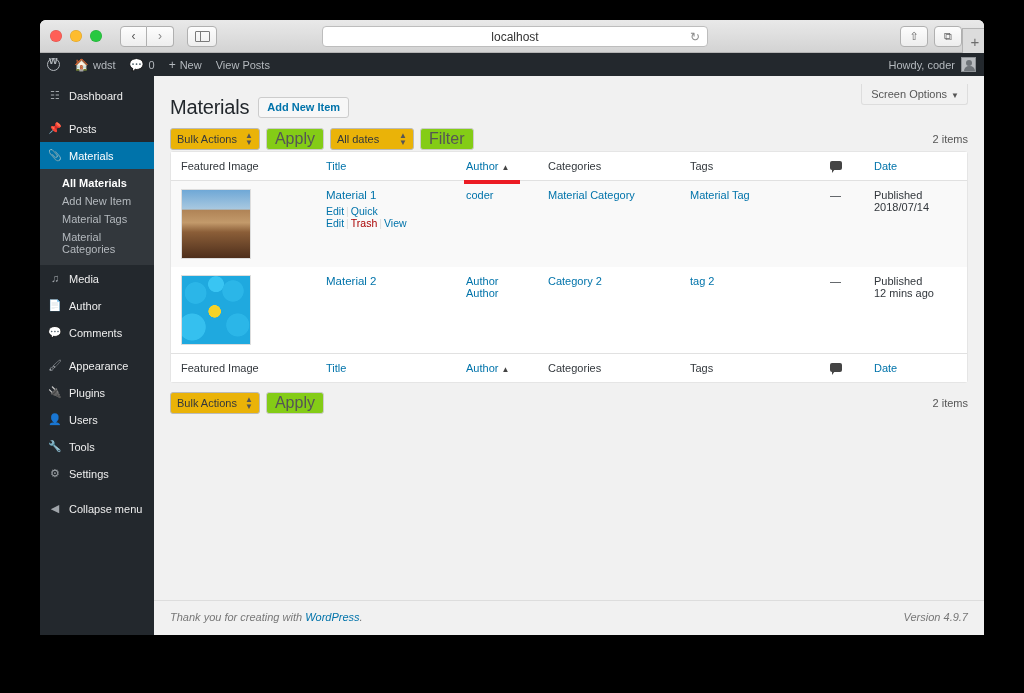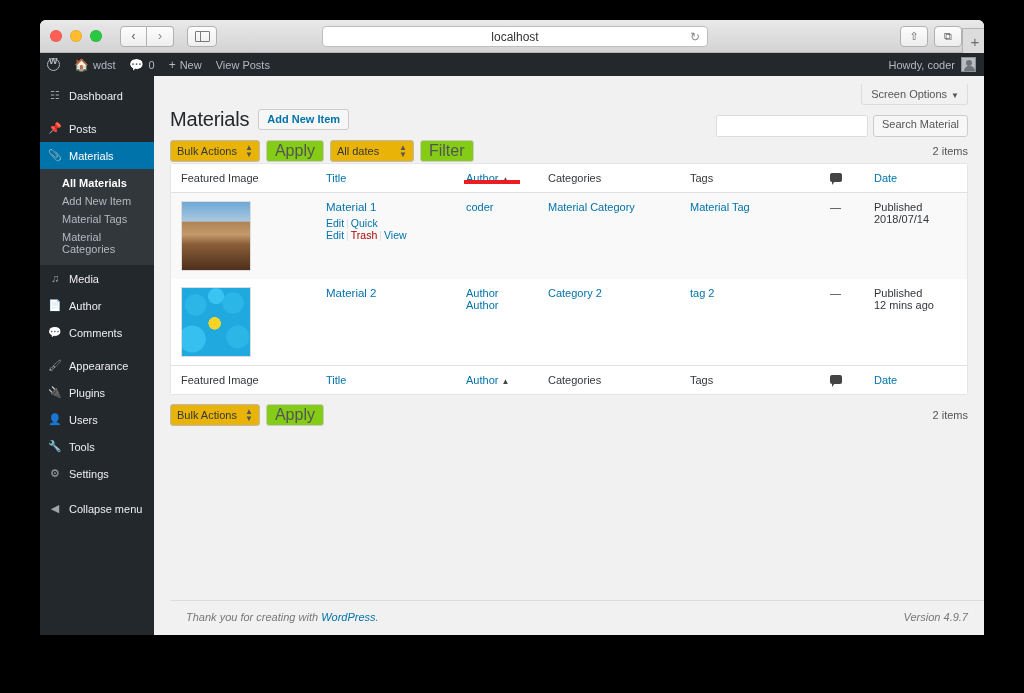--- a/index.html
+++ b/index.html
@@ -115,21 +115,21 @@
     border-top: 8px solid transparent; border-bottom: 8px solid transparent;
     border-left: 8px solid #f1f1f1;
   }
   .submenu { background: #32373c; padding: 5px 0 7px 0; }
   .submenu-item { padding: 3px 0 3px 22px; font-size: 11px; color: #b4b9be; }
   .submenu-item.current { color: #fff; font-weight: bold; }
   .menu-sep { height: 6px; }
   .collapse { margin-top: 8px; }
 
   
-  .content { flex: 1; position: relative; padding: 12px 16px 0 16px; }
+  .content { flex: 1; position: relative; padding: 0 16px 0 16px; }
 
   .screen-options {
     position: absolute; right: 16px; top: 8px;
     background: #f1f1f1;
     border: 1px solid #ddd; border-top: none;
     border-radius: 0 0 3px 3px;
     padding: 4px 8px 4px 9px;
     font-size: 11px; color: #555;
   }
   .screen-options .caret { font-size: 8px; margin-left: 4px; }
@@ -204,21 +204,21 @@
   .comment-bubble::after { content: ""; position: absolute; left: 2px; top: 8px; border-left: 3px solid #444; border-bottom: 4px solid transparent; }
 
   .redline {
     position: absolute;
     background: #ec1c24;
     height: 4px;
   }
 
   
   .wpfooter {
-    position: absolute; left: 16px; right: 0; bottom: 0;
+    position: absolute; left: 0; right: 0; bottom: 0;
     padding: 10px 16px 12px 16px;
     border-top: 1px solid #ddd;
     display: flex; justify-content: space-between;
     font-size: 11px; color: #777; font-style: italic;
   }
   .wpfooter a { color: #0073aa; }
   .wpfooter .ver { font-style: italic; }
 </style>
 </head>
 <body>
@@ -355,24 +355,20 @@
         <div class="screen-options">
           <span>Screen Options</span><span class="caret">▼</span>
         </div>
 
         <div class="page-title-row">
           <h1 class="page-title">Materials</h1>
           <span class="add-new">Add New Item</span>
         </div>
 
 
-        <div class="searchbox">
-          <input class="search-input" type="text" placeholder="" style="">
-          <span class="search-submit">Search Material</span>
-        </div>
 
         <div class="tablenav">
           <div class="wp-select">
             <span>Bulk Actions</span>
             <span class="arrows">▲<br>▼</span>
           </div>
           <div class="wp-btn">Apply</div>
           <div class="wp-select">
             <span>All dates</span>
             <span class="arrows">▲<br>▼</span>

